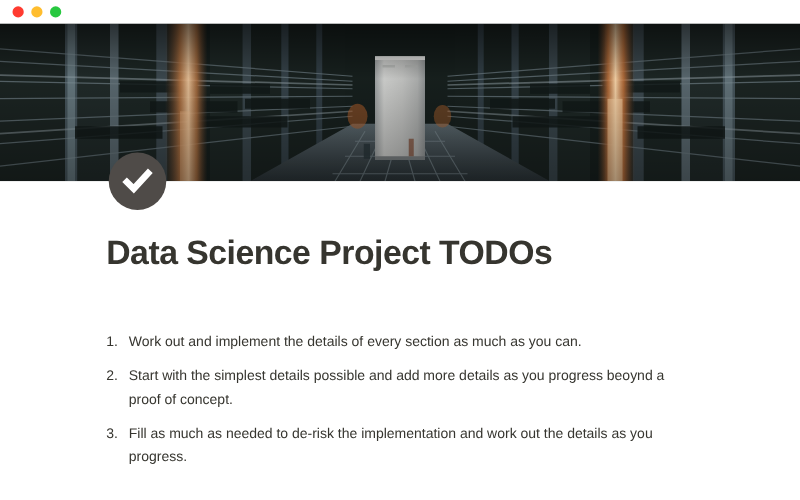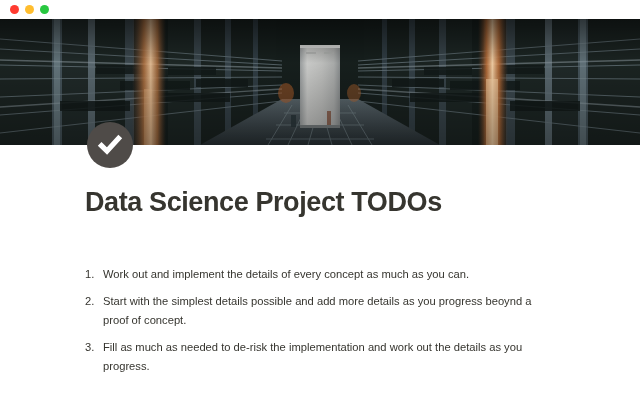--- a/index.html
+++ b/index.html
@@ -313,21 +313,21 @@
       </svg>
     </div>
 
     <h1 class="page-title">Data Science Project TODOs</h1>
 
     <div class="content">
 
       <ol class="todo-list">
         <li class="todo-item">
           <span class="todo-num">1.</span>
-          <span class="todo-text">Work out and implement the details of every concept as much as you can.</span>
+          <span class="todo-text">Work out and implement the details of every section as much as you can.</span>
         </li>
         <li class="todo-item">
           <span class="todo-num">2.</span>
           <span class="todo-text">Start with the simplest details possible and add more details as you progress beoynd a proof of concept.</span>
         </li>
         <li class="todo-item">
           <span class="todo-num">3.</span>
           <span class="todo-text">Fill as much as needed to de-risk the implementation and work out the details as you progress.</span>
         </li>
       </ol>

